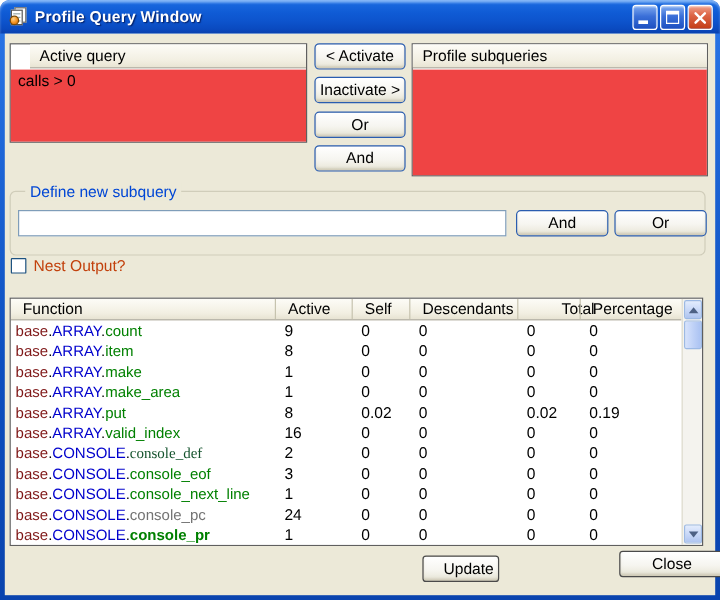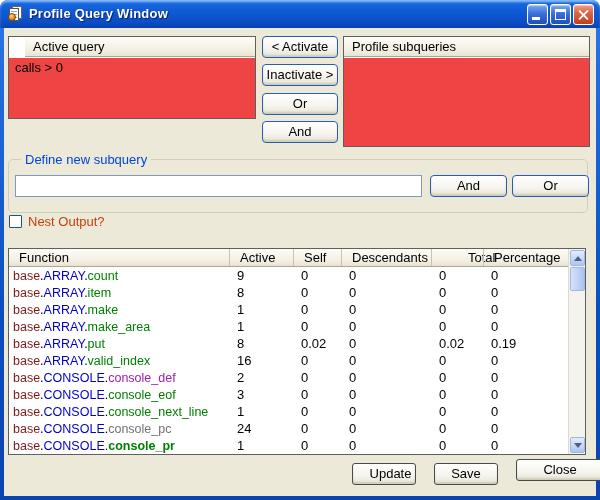--- a/index.html
+++ b/index.html
@@ -256,21 +256,21 @@
           </div>
           <div class="trow">
             <div class="td c1"><span style="color: rgb(127, 24, 24);">base</span><span style="color: rgb(0, 0, 0);">.</span><span style="color: rgb(0, 0, 204);">ARRAY</span><span style="color: rgb(0, 0, 0);">.</span><span style="color: rgb(0, 128, 0);">valid_index</span></div>
             <div class="td c2">16</div>
             <div class="td c3">0</div>
             <div class="td c4">0</div>
             <div class="td c5">0</div>
             <div class="td c6">0</div>
           </div>
           <div class="trow">
-            <div class="td c1"><span style="color: rgb(127, 24, 24);">base</span><span style="color: rgb(0, 0, 0);">.</span><span style="color: rgb(0, 0, 204);">CONSOLE</span><span style="color: rgb(0, 0, 0);">.</span><span style="color: #a21caf;">console_def</span></div>
+            <div class="td c1"><span style="color: rgb(127, 24, 24);">base</span><span style="color: rgb(0, 0, 0);">.</span><span style="color: rgb(0, 0, 204);">CONSOLE</span><span style="color: rgb(0, 0, 0);">.</span><span style="color: #14532d; font-family: Liberation Serif, serif;">console_def</span></div>
             <div class="td c2">2</div>
             <div class="td c3">0</div>
             <div class="td c4">0</div>
             <div class="td c5">0</div>
             <div class="td c6">0</div>
           </div>
           <div class="trow">
             <div class="td c1"><span style="color: rgb(127, 24, 24);">base</span><span style="color: rgb(0, 0, 0);">.</span><span style="color: rgb(0, 0, 204);">CONSOLE</span><span style="color: rgb(0, 0, 0);">.</span><span style="color: rgb(0, 128, 0);">console_eof</span></div>
             <div class="td c2">3</div>
             <div class="td c3">0</div>
@@ -304,17 +304,16 @@
           </div>
         </div>
       <div class="scrollbar">
         <div class="scroll-btn up"></div>
         <div class="scroll-thumb"></div>
         <div class="scroll-btn down"></div>
       </div>
     </div>
 
     <button class="xpbtn dark" id="btn-update">Update</button>
-    <button class="xpbtn dark" id="btn-save">Save</button>
     <button class="xpbtn dark" id="btn-close">Close</button>
 
   </div>
 </div>
 
 </body></html>

